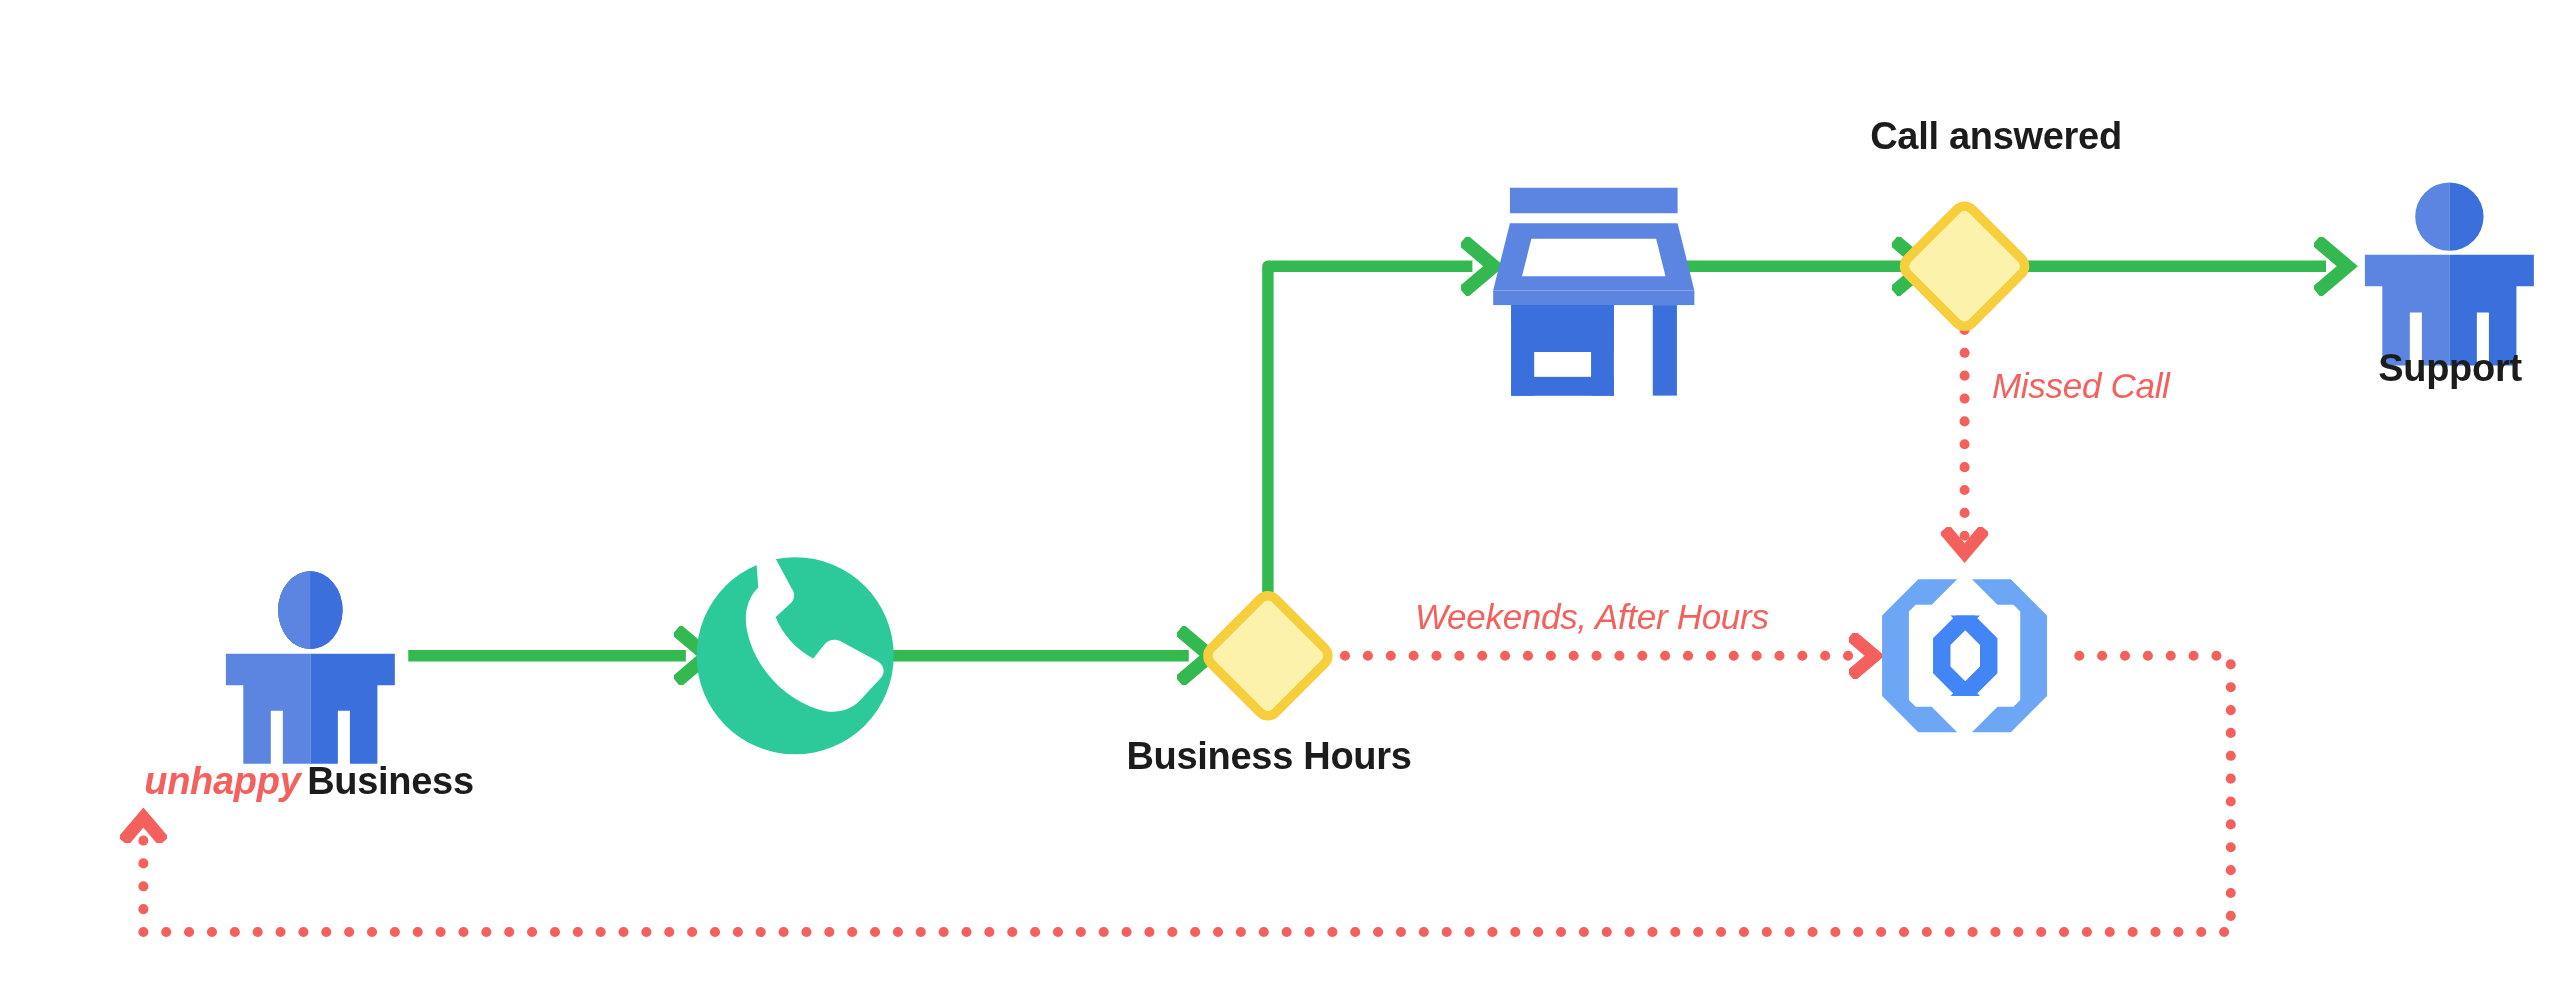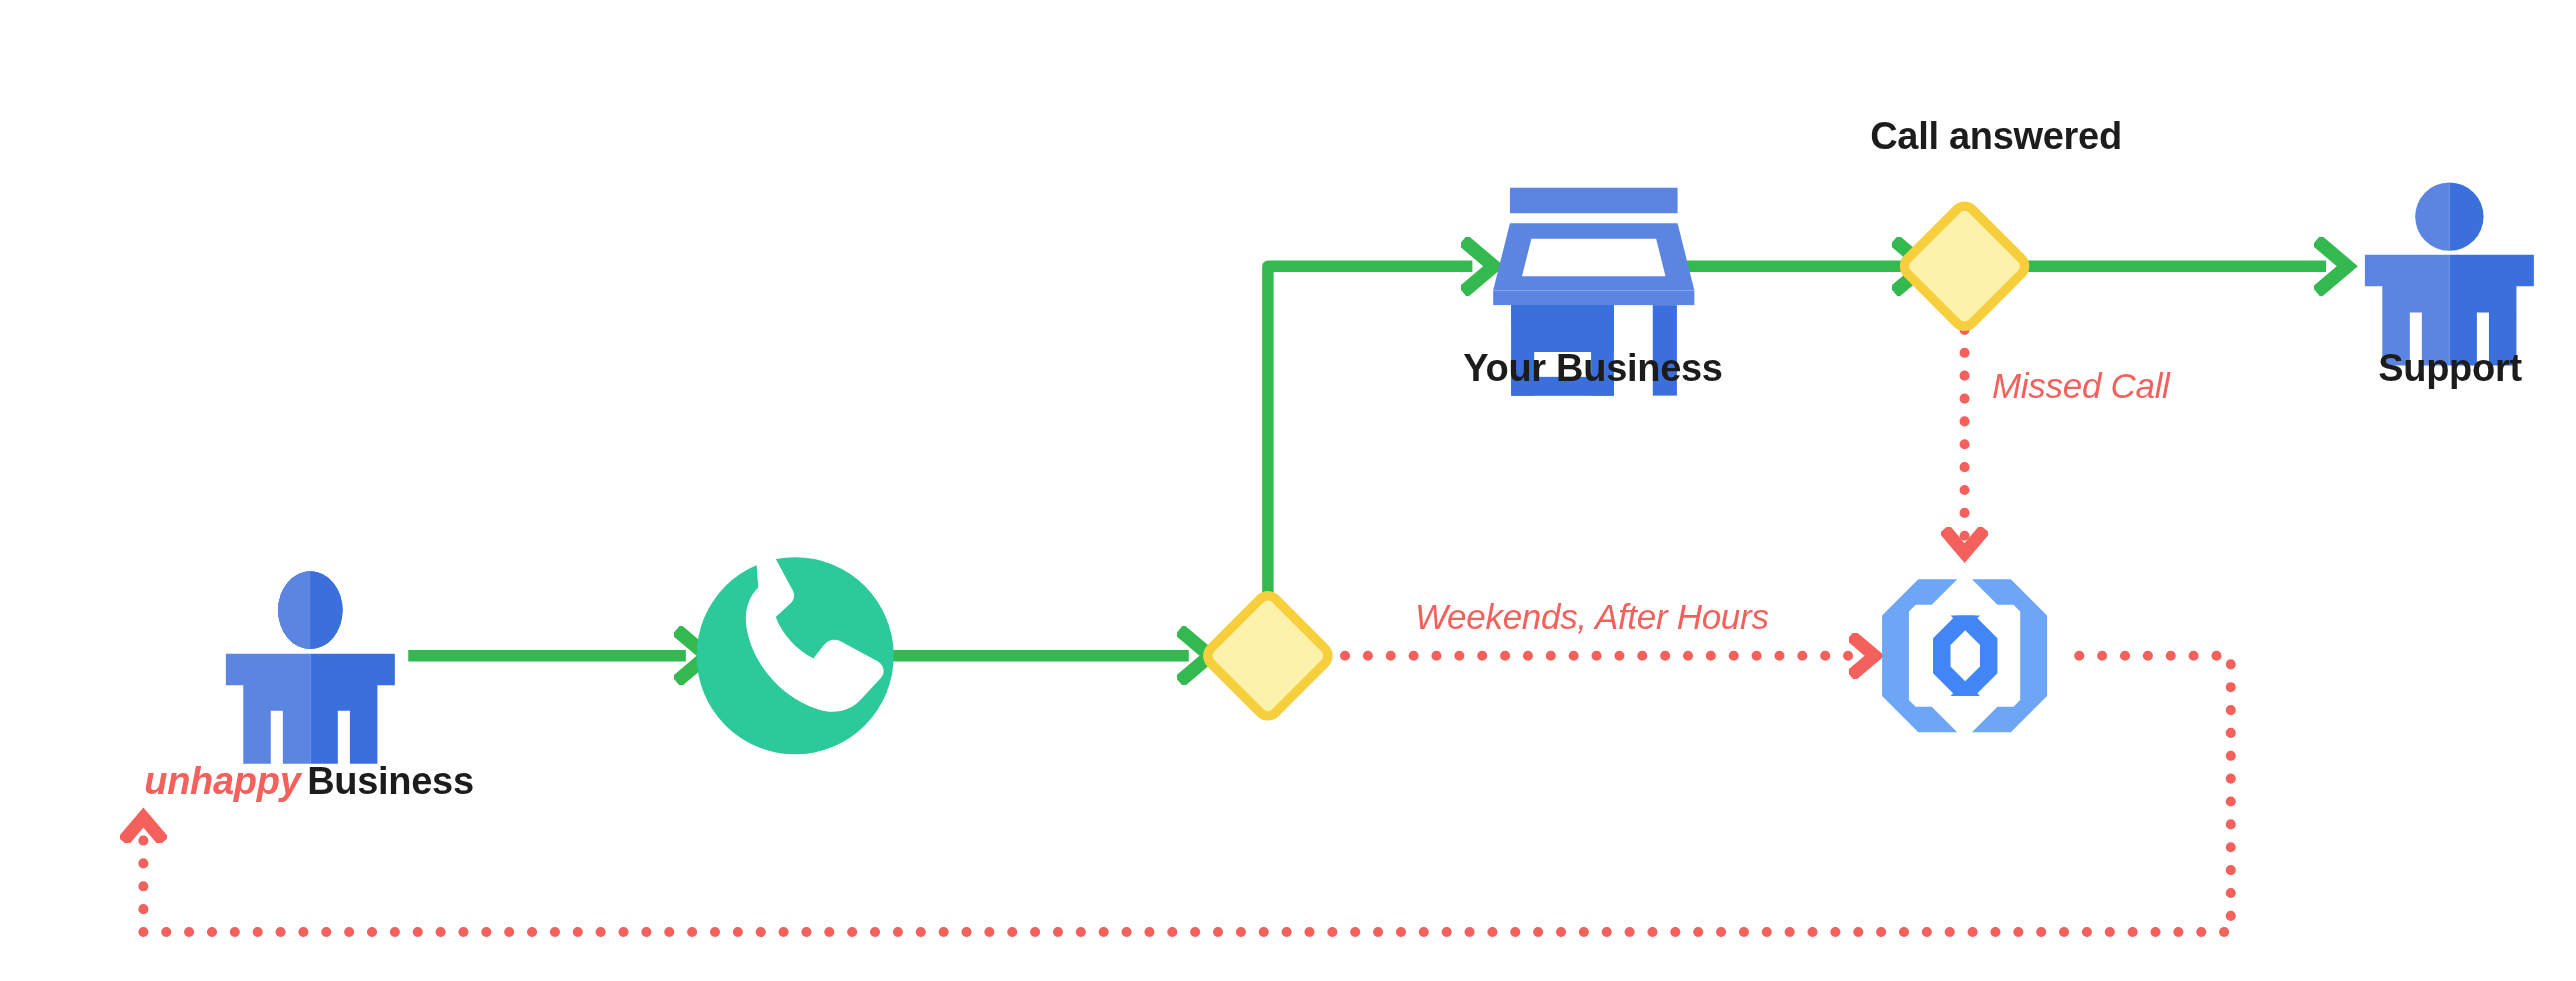--- a/index.html
+++ b/index.html
@@ -212,24 +212,24 @@
                L 2952 1038 L 2908 994 L 2908 962 L 2952 918 Z" fill="#4285F4"></path>
 
       <path d="M 2944 918 L 2978 952 L 2978 1004 L 2944 1038
                L 2908 1038 L 2952 994 L 2952 962 L 2908 918 Z" fill="#4285F4"></path>
     </g>
 
   </svg>
 
   <div class="node-label label-center" id="label-call-answered">Call answered</div>
 
-  <div class="node-label label-center" id="label-your-business">Your Business</div>
 
   <div class="node-label label-center" id="label-support">Support</div>
 
+  <div class="node-label label-center" id="label-business-hours">Business Hours</div>
 
   <div class="node-label label-center" id="label-customer-wrap">
     <span class="unhappy">unhappy</span><span class="customer">Business</span>
   </div>
 
   <div class="edge-label" id="label-missed-call">Missed Call</div>
 
   <div class="edge-label" id="label-weekends">Weekends, After Hours</div>
 
 

